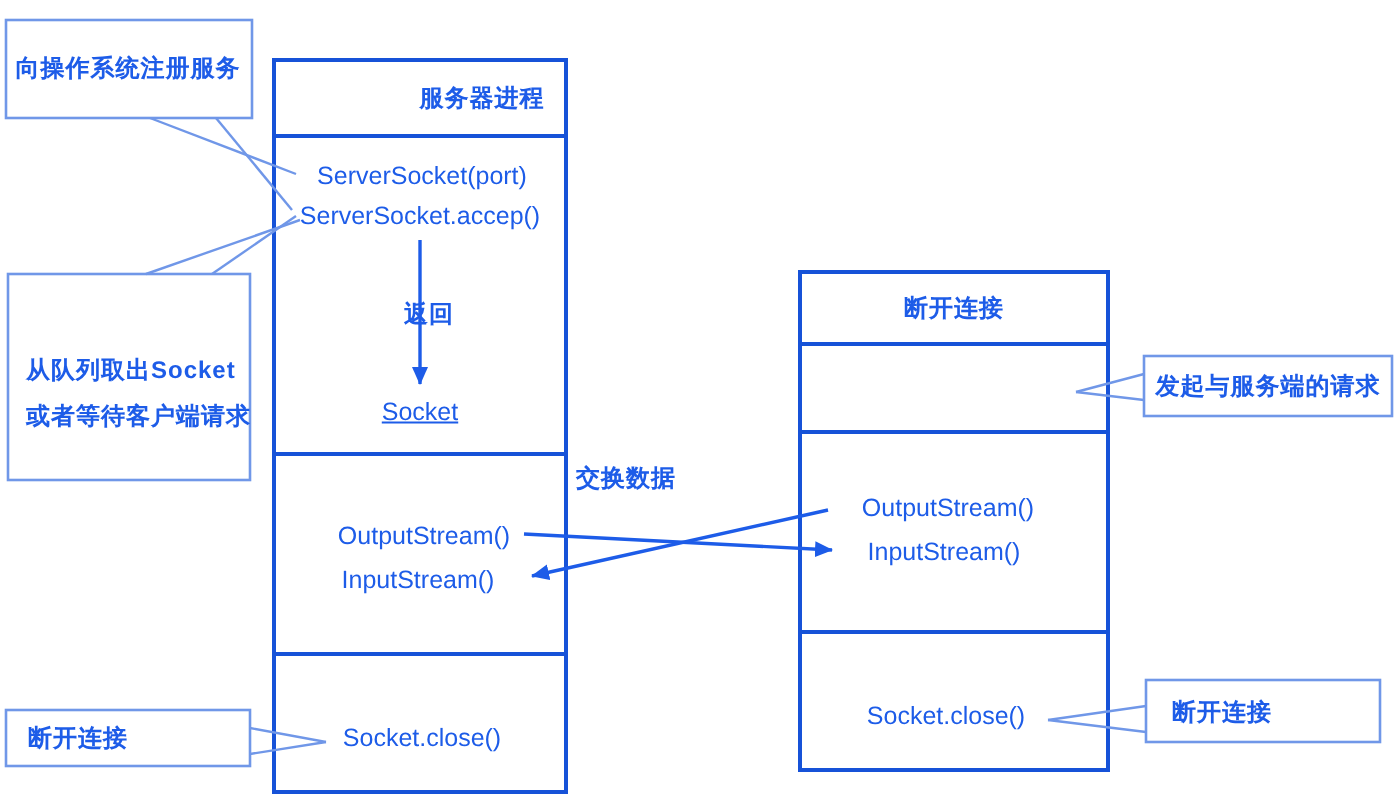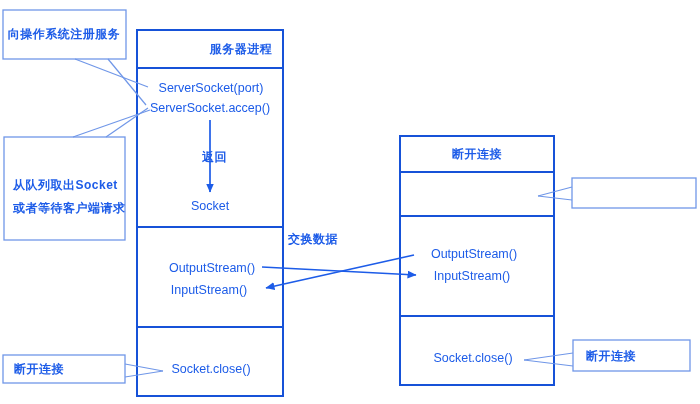--- a/index.html
+++ b/index.html
@@ -72,33 +72,34 @@
     <line x1="262" y1="267" x2="416" y2="275" stroke="#1d5ce8" stroke-width="1.7" marker-end="url(#ah)"></line>
     <line x1="414" y1="255" x2="266" y2="288" stroke="#1d5ce8" stroke-width="1.7" marker-end="url(#ah)"></line>
   </svg>
 
   <div class="lbl zh" style="left:64px;  top:34px;">向操作系统注册服务</div>
 
   <div class="lbl zh" style="left:210px; top:49px;margin-left:31px;">服务器进程</div>
   <div class="lbl code" style="left:210px; top:108px;">ServerSocket.accep()</div>
   <div class="lbl code" style="left:211px; top:88px;">ServerSocket(port)</div>
   <div class="lbl zh left" style="left:202px; top:157px;">返回</div>
-  <div class="lbl code" style="left:210px; top:206px;">Socket</div>
+  <div class="lbl code" style="left:210px; top:206px;text-decoration:underline;">Socket</div>
 
   <div class="lbl zh left" style="left:13px; top:185px;">从队列取出Socket</div>
   <div class="lbl zh left" style="left:13px; top:208px;">或者等待客户端请求</div>
 
   <div class="lbl zh" style="left:313px; top:239px;">交换数据</div>
 
   <div class="lbl code" style="left:212px; top:268px;">OutputStream()</div>
   <div class="lbl code" style="left:209px; top:290px;">InputStream()</div>
   <div class="lbl code" style="left:211px; top:369px;">Socket.close()</div>
 
   <div class="lbl zh left" style="left:14px; top:369px;">断开连接</div>
 
   <div class="lbl zh" style="left:477px; top:154px;">断开连接</div>
   <div class="lbl code" style="left:474px; top:254px;">OutputStream()</div>
   <div class="lbl code" style="left:472px; top:276px;">InputStream()</div>
   <div class="lbl code" style="left:473px; top:358px;">Socket.close()</div>
 
+  <div class="lbl zh" style="left:634px; top:193px;">发起与服务端的请求</div>
   <div class="lbl zh left" style="left:586px; top:356px;">断开连接</div>
 
 </div>
 
 </body></html>

